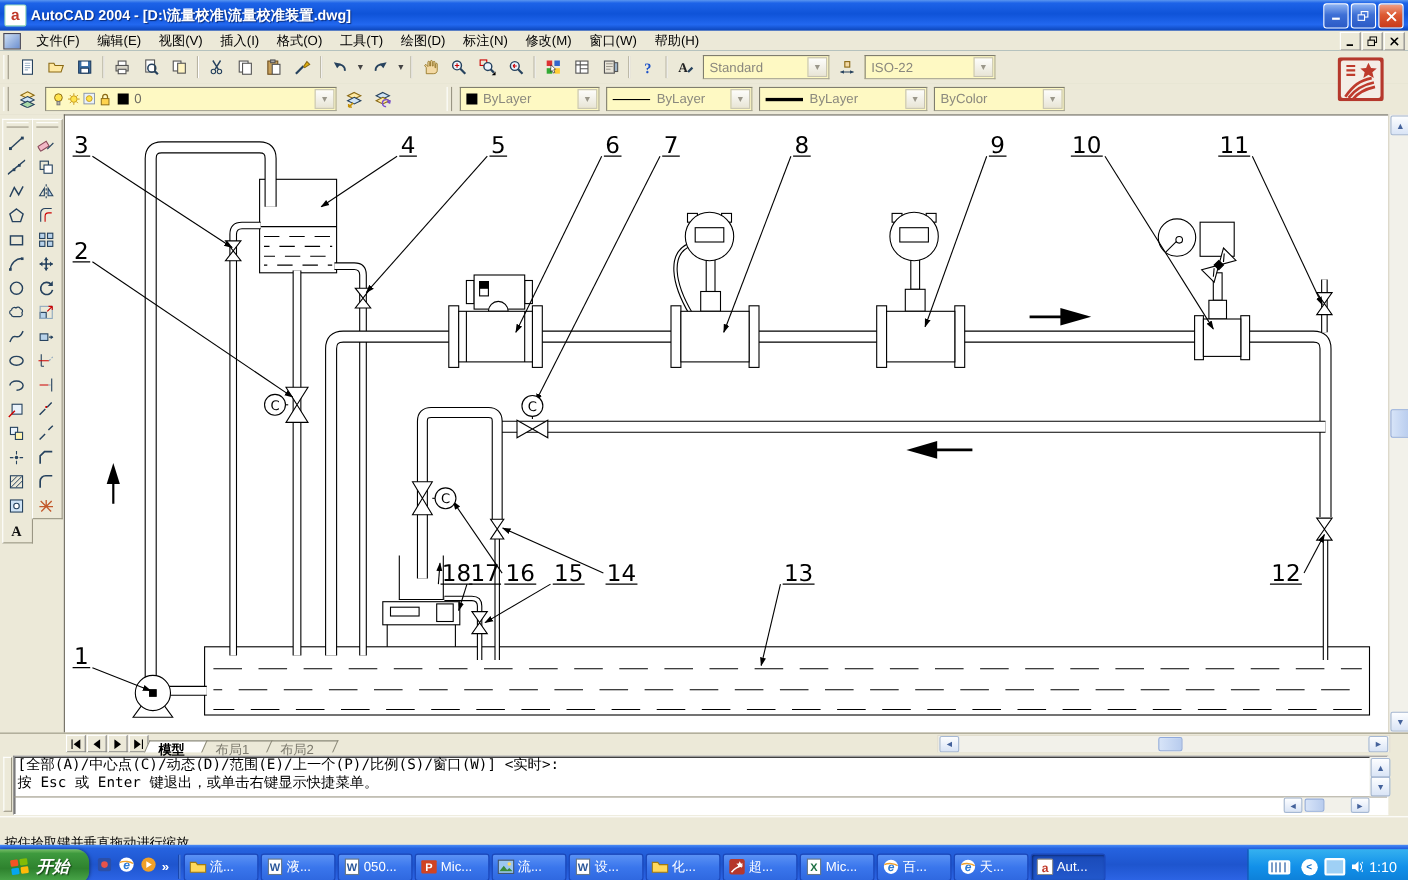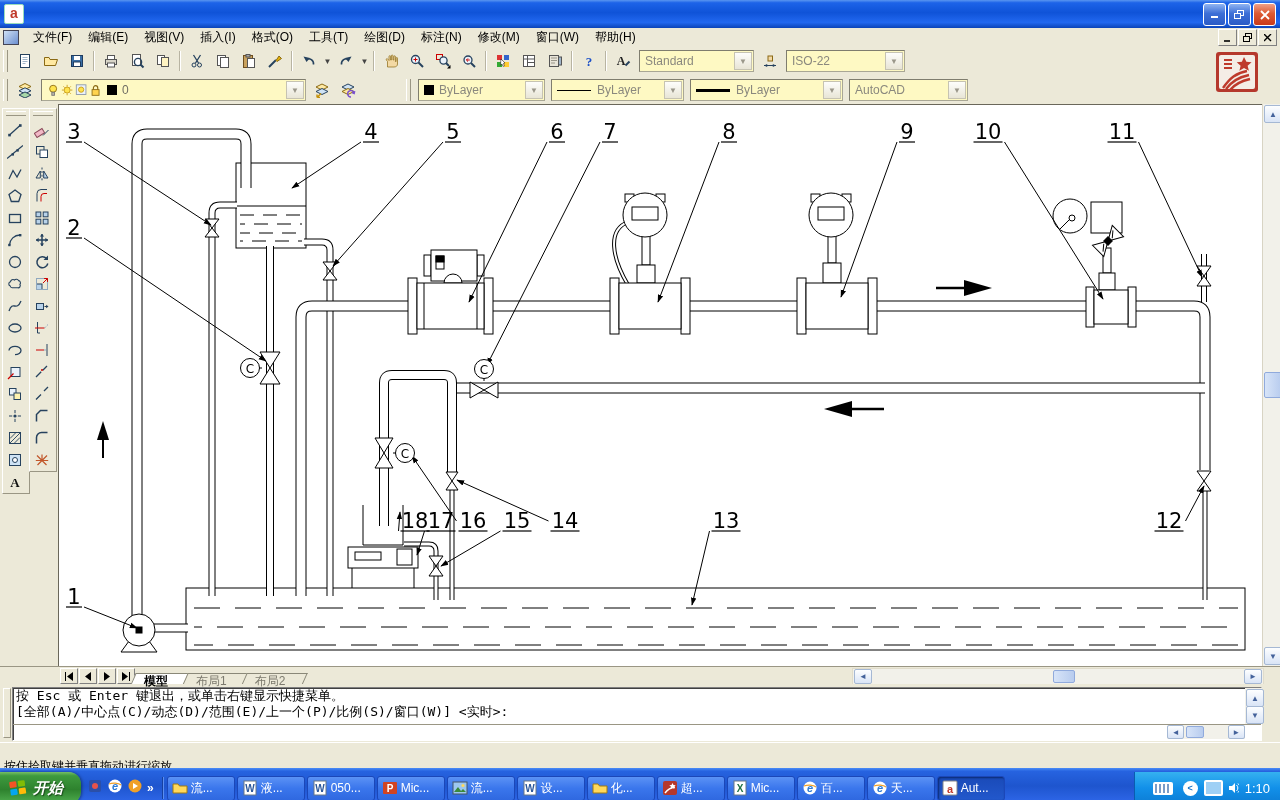--- a/index.html
+++ b/index.html
@@ -98,20 +98,21 @@
   .monicon{width:15px;height:12px;border:2px solid #fff;border-radius:2px;background:#9fd0f5;position:relative;}
   
   #sslogo{position:absolute;left:1216px;top:52px;width:42px;height:40px;z-index:50;}
   svg text{user-select:none;}
 </style>
 </head>
 <body>
 
 <div id="titlebar">
   <div class="appicon">a</div>
+  <div class="title">AutoCAD 2004 - [D:\流量校准\流量校准装置.dwg]</div>
   <div class="wbtns">
     <div class="wbtn">
         <svg width="10" height="9">
           <path d="M1 7 h7" stroke="#fff" stroke-width="2"></path>
         </svg>
       </div>
     <div class="wbtn">
         <svg width="11" height="10">
           <rect x="3.5" y="0.5" width="6" height="5" fill="none" stroke="#fff"></rect>
           <rect x="0.5" y="3.5" width="6" height="5" fill="#3D6FD6" stroke="#fff"></rect>
@@ -382,21 +383,21 @@
     <span class="ltline"></span>
     <span>ByLayer</span>
     <span class="arrowbox">▼</span>
   </div>
   <div class="combo" style="width:146px">
     <span class="lwline"></span>
     <span>ByLayer</span>
     <span class="arrowbox">▼</span>
   </div>
   <div class="combo" style="width:112px">
-    <span>AutoCAD</span>
+    <span>ByColor</span>
     <span class="arrowbox">▼</span>
   </div>
 </div>
 
 <div id="sslogo">
   <svg viewBox="0 0 42 40" width="42" height="40">
     <rect x="0" y="0" width="42" height="40" rx="3" fill="#B5382C"></rect>
     <rect x="3" y="3" width="36" height="34" rx="2" fill="#F4EDE6"></rect>
     <path d="M28 5 l2.4 4.8 5.2.5 -4 3.4 1.3 5.1 -4.9-2.8 -4.6 2.8 1.2-5.1 -3.9-3.4 5.2-.5 z" fill="#BE3A2C"></path>
     <path d="M7 36 C14 26 20 21 31 19 M10 37 C16 29 23 25 33 23 M14 38 C19 32 25 29 34 27" stroke="#BE3A2C" stroke-width="2.4" fill="none"></path>
@@ -854,22 +855,22 @@
   <div id="hsb">
     <div class="sbtn" style="left:1px;top:0px;width:16px;height:13px">◄</div>
     <div class="sthumb" style="left:200px;top:1px;width:20px;height:11px"></div>
     <div class="sbtn" style="left:auto;right:1px;top:0px;width:16px;height:13px">►</div>
   </div>
 </div>
 
 <div id="cmd">
   <div id="cmdgrip"></div>
   <div id="cmdbox">
+    <div class="ln">[全部(A)/中心点(C)/动态(D)/范围(E)/上一个(P)/比例(S)/窗口(W)] &lt;实时&gt;:</div>
     <div class="ln">按 Esc 或 Enter 键退出，或单击右键显示快捷菜单。</div>
-    <div class="ln">[全部(A)/中心点(C)/动态(D)/范围(E)/上一个(P)/比例(S)/窗口(W)] &lt;实时&gt;:</div>
     <div id="cmdsep"></div>
     <div class="ln" style="position:absolute;left:0;top:37px;right:0"></div>
     <div id="cmdvsb">
       <div class="sbtn" style="top:1px">▲</div>
       <div class="sbtn" style="top:18px">▼</div>
     </div>
     <div id="cmdhsb">
       <div class="sbtn" style="position:static;width:16px;height:12px">◄</div>
       <div class="sthumb" style="position:static;width:16px;height:10px;margin:0 2px"></div>
       <div class="sbtn" style="position:static;width:16px;height:12px;margin-left:22px">►</div>

